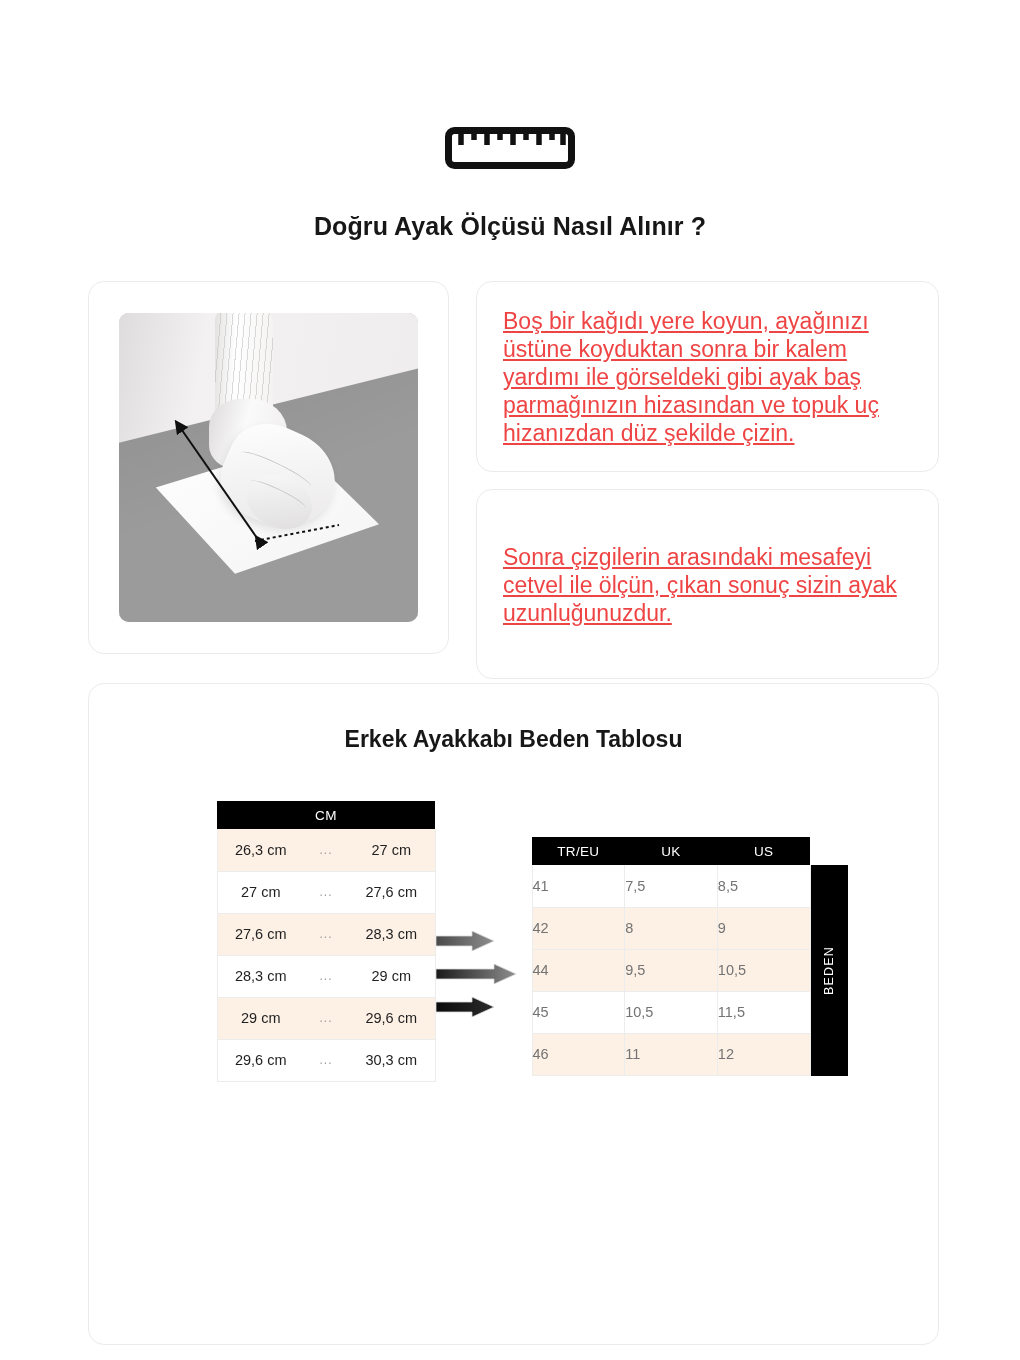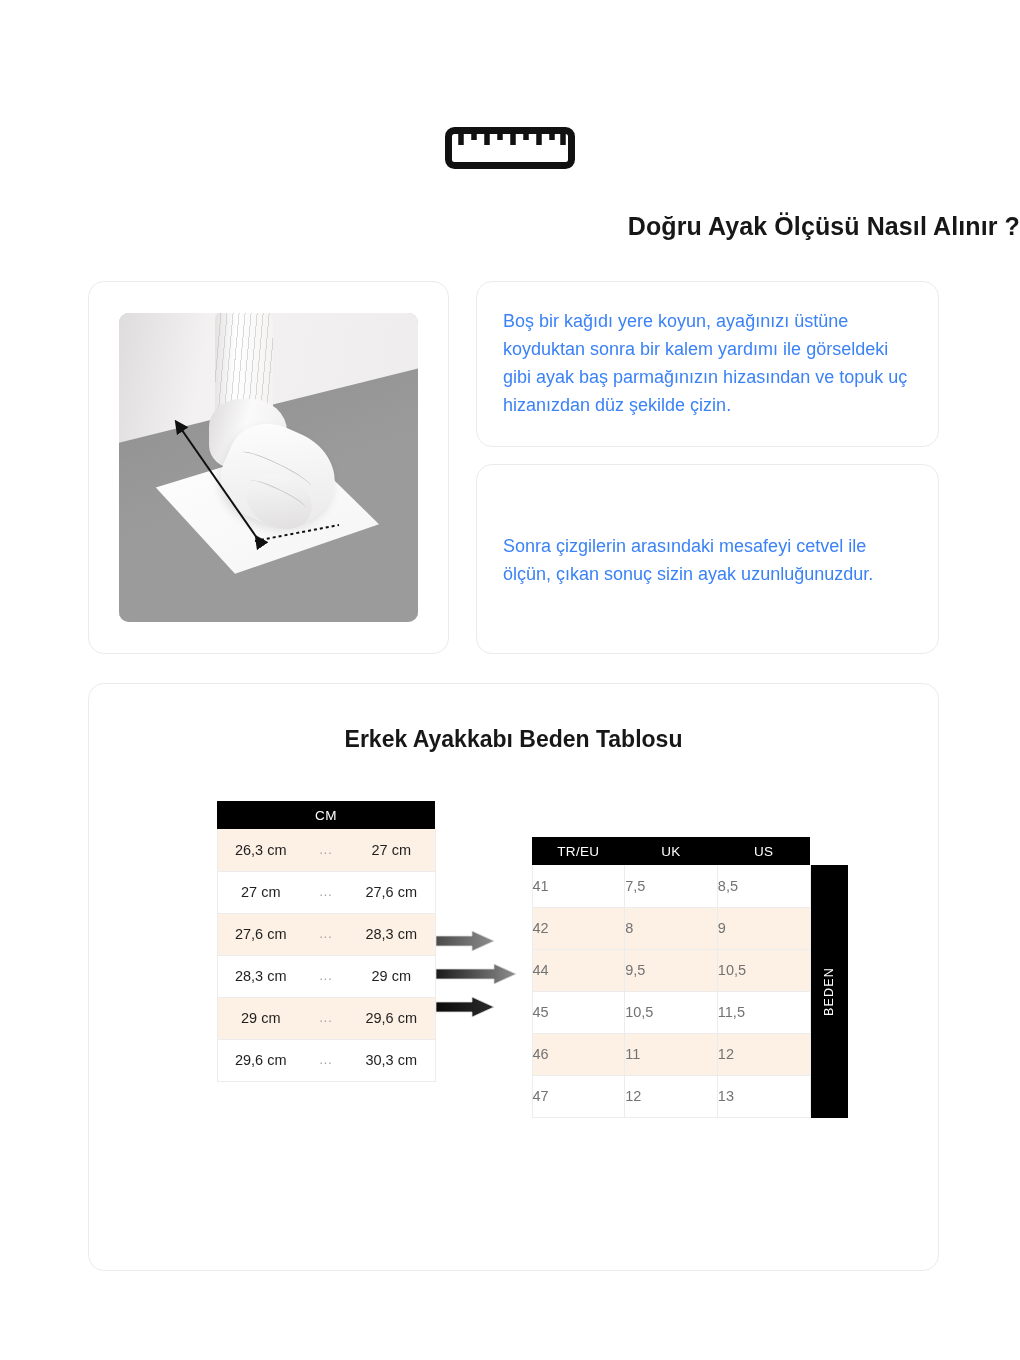--- a/index.html
+++ b/index.html
@@ -17,21 +17,21 @@
     height: 1360px;
     background: #ffffff;
   }
 
   
   .header {
     position: absolute;
     top: 120px;
     left: 0;
     width: 1020px;
-    text-align: right;
+    text-align: center;
   }
 
   .ruler-icon-wrap {
     display: flex;
     justify-content: center;
     align-items: center;
     height: 60px;
   }
 
   .page-title {
@@ -191,32 +191,33 @@
     padding: 25px 26px 24px 26px;
   }
   .text-card.first { min-height: 166px; }
   .text-card.second {
     min-height: 190px;
     display: flex;
     align-items: center;
   }
 
   .body-text {
-    font-size: 18px;
+    font-size: 23px;
     line-height: 28px;
-    color: #3b82f6;
+    color: #ef4444;
+    text-decoration: underline;
   }
 
   
   .table-card {
     position: absolute;
     top: 683px;
     left: 88px;
     width: 851px;
-    height: 588px;
+    height: 662px;
     border: 1px solid #ebebeb;
     border-radius: 16px;
     background: #ffffff;
   }
 
   .table-title {
     margin-top: 42px;
     text-align: center;
     font-size: 23px;
     font-weight: bold;
@@ -500,25 +501,20 @@
             <tr>
               <td>45</td>
               <td>10,5</td>
               <td>11,5</td>
             </tr>
             <tr class="alt">
               <td>46</td>
               <td>11</td>
               <td>12</td>
             </tr>
-            <tr>
-              <td>47</td>
-              <td>12</td>
-              <td>13</td>
-            </tr>
           </tbody>
         </table>
         <div class="beden-bar">
           <span>BEDEN</span>
         </div>
       </div>
 
     </div>
   </div>
 

